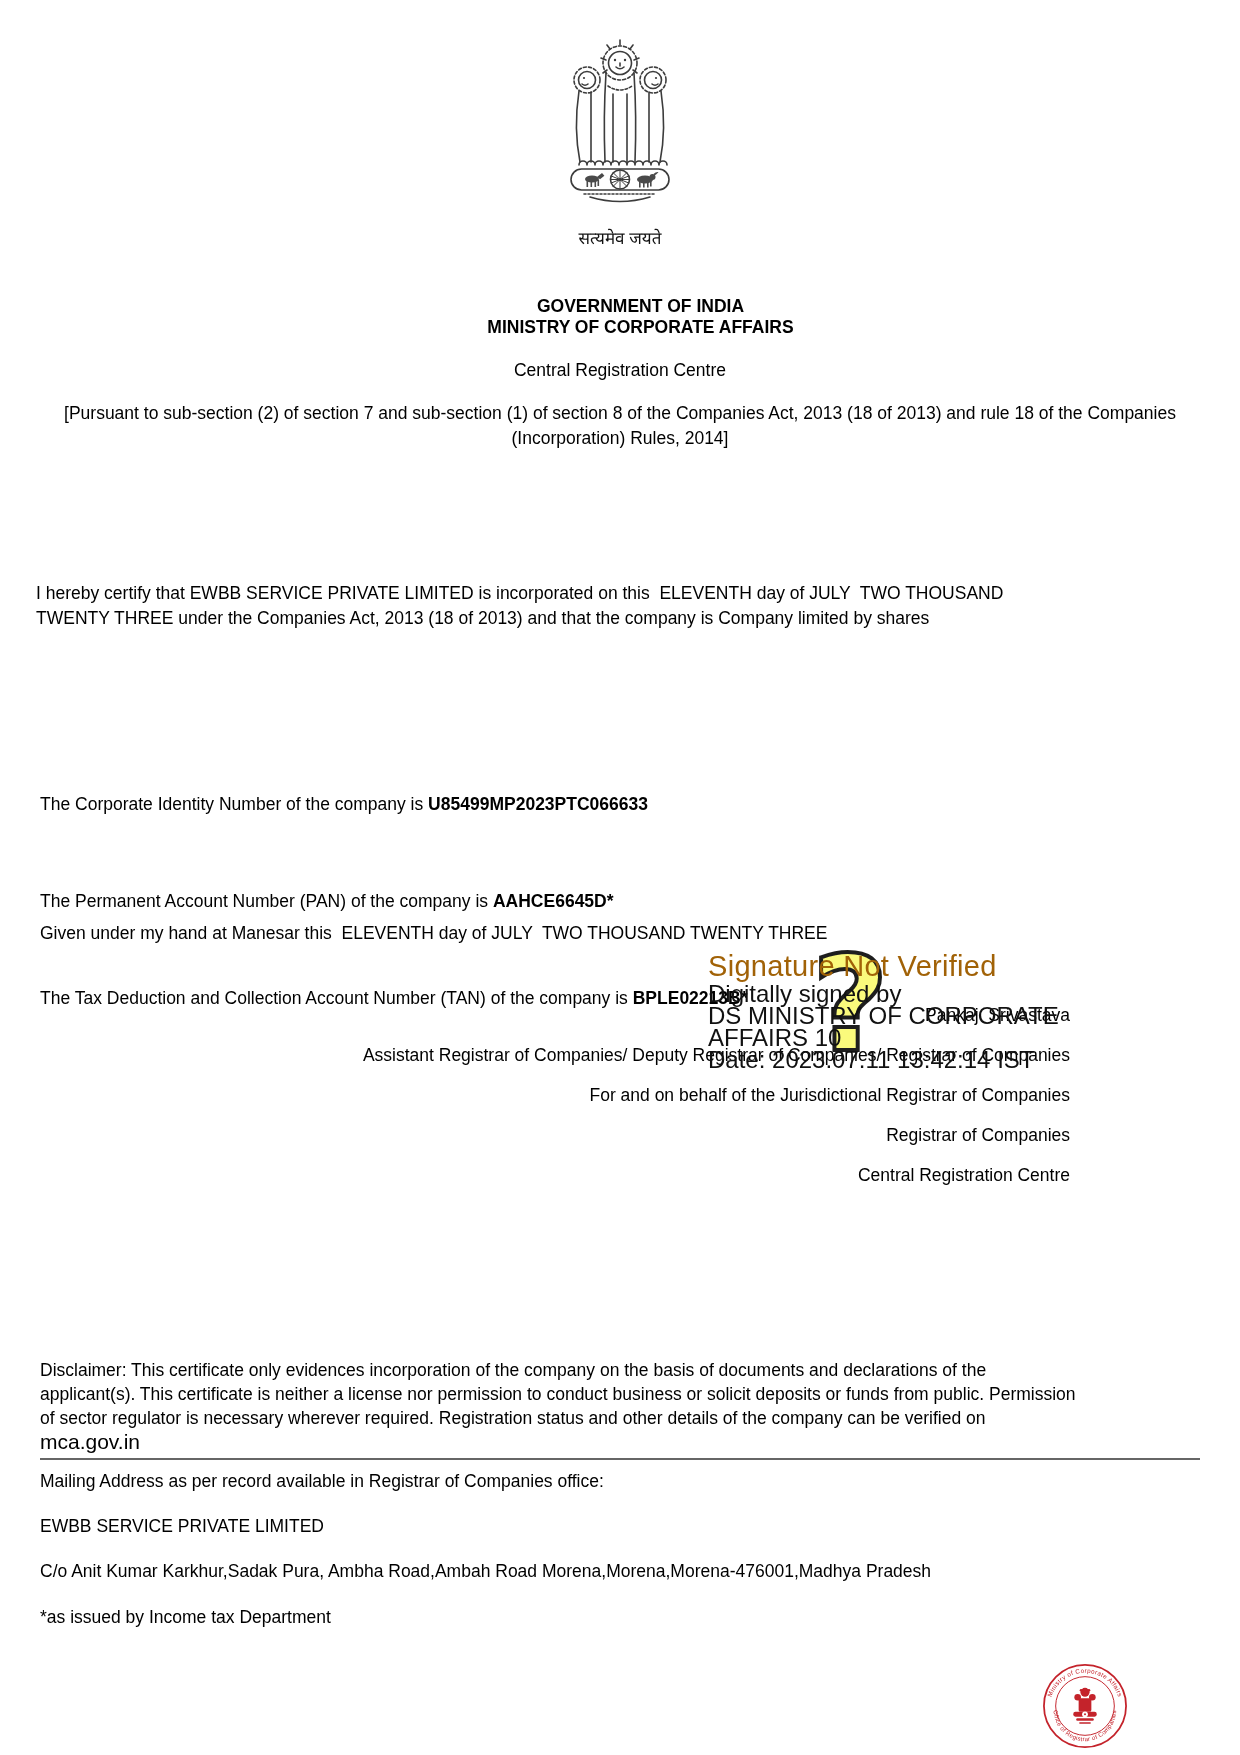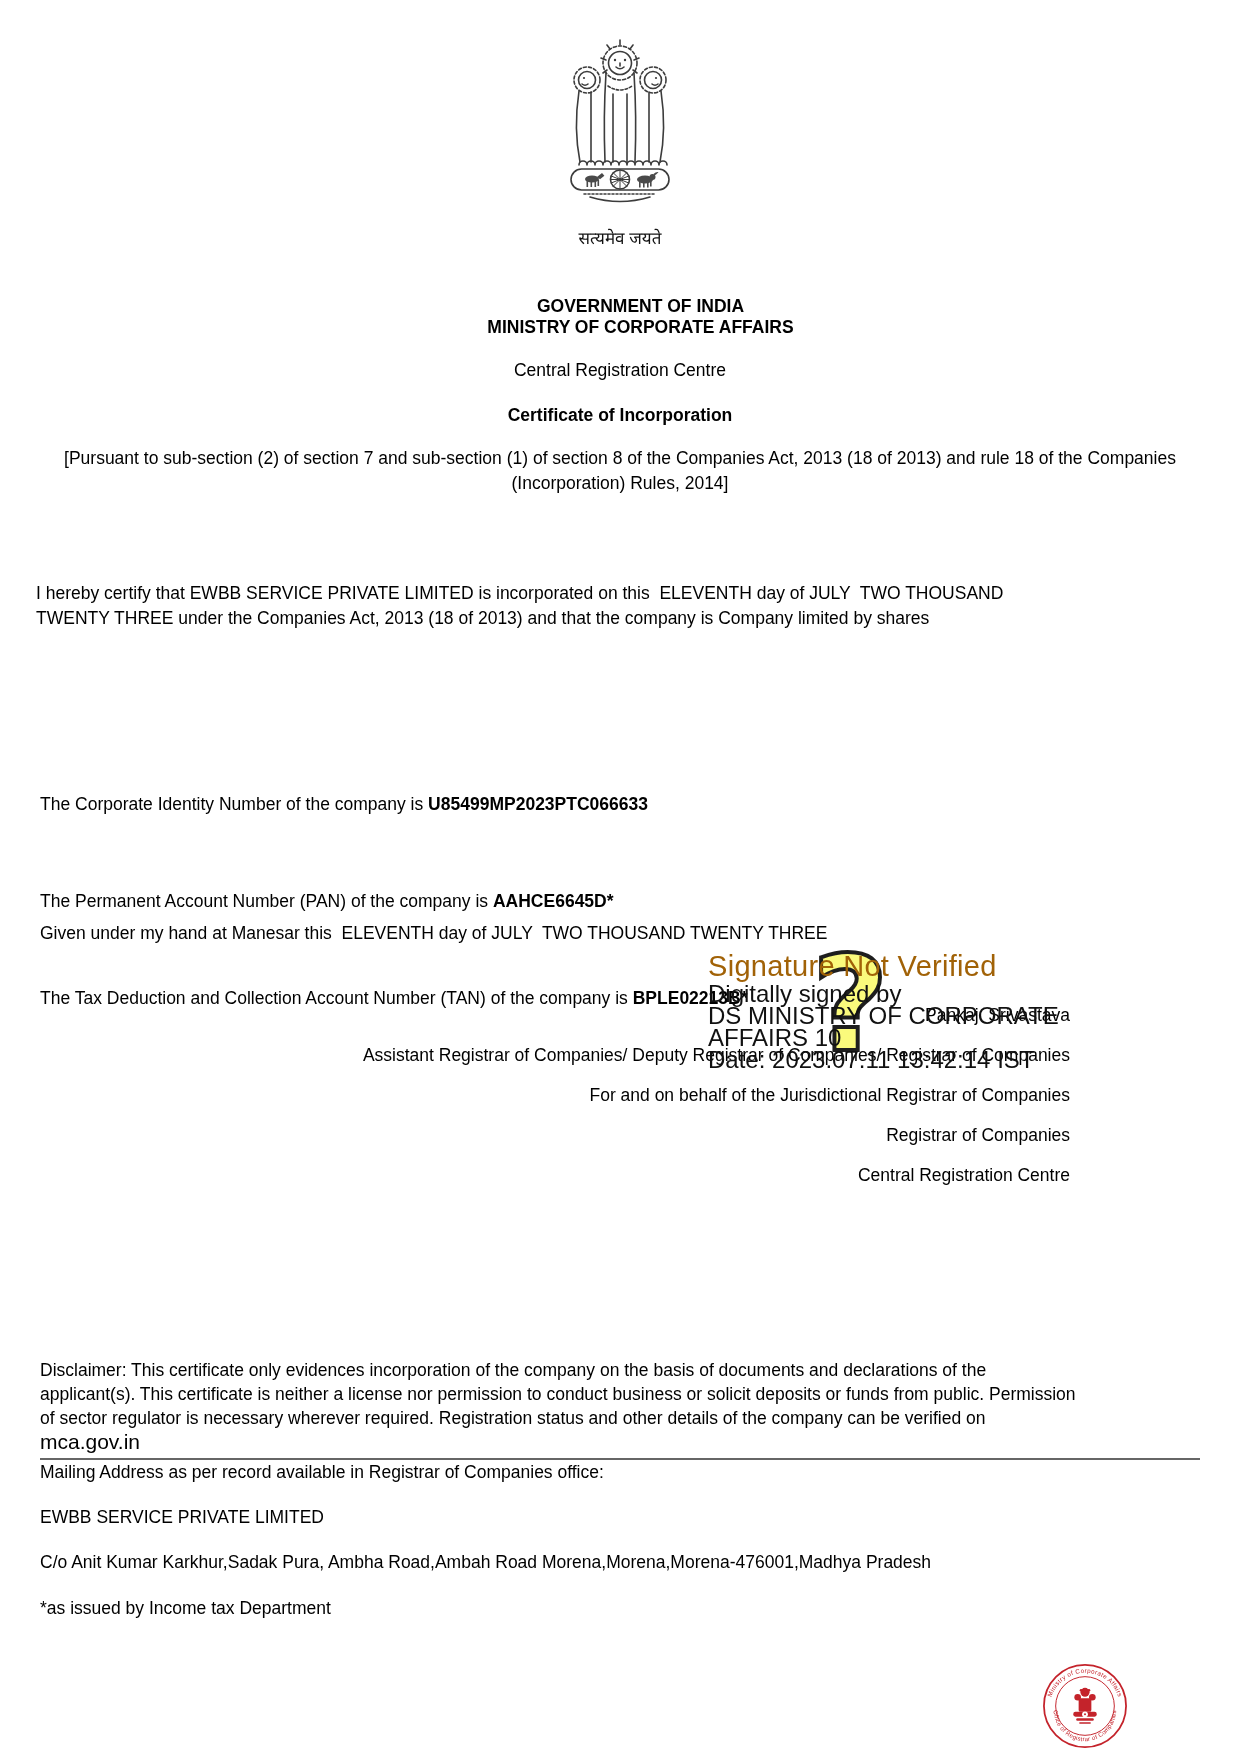--- a/index.html
+++ b/index.html
@@ -47,21 +47,21 @@
 
   
   .officer{top:1005px;left:40px;width:1030px;text-align:right;font-size:17.5px;line-height:21px;}
   .officer div{margin-bottom:19px;white-space:pre-wrap;}
 
   
   .lower{top:1358px;left:40px;width:1160px;}
   .disclaimer{width:1160px;border-bottom:2px solid #666;padding-bottom:3px;}
   .disclaimer p{margin:0;width:1040px;font-size:17.5px;line-height:24px;}
   .mca-site{font-size:21px;margin-top:32px;}
-  .mail-head{font-size:17.5px;line-height:24px;}
+  .mail-head{margin-top:9px;font-size:17.5px;line-height:24px;}
   .mail-company{margin-top:23px;font-size:17.5px;}
   .mail-address{margin-top:24px;font-size:17.5px;}
   .mail-foot{margin-top:25px;font-size:17.5px;}
 
   
   .seal{top:1662px;left:1041px;width:88px;height:88px;}
 </style>
 </head>
 <body>
 
@@ -143,21 +143,20 @@
         <path d="M30 161 Q60 170 90 161"></path>
       </g>
     </svg>
     <div class="emblem-caption">सत्यमेव जयते</div>
   </div>
 
   <div class="abs header-block">
     <div class="hdr-bold">GOVERNMENT OF INDIA</div>
     <div class="hdr-bold">MINISTRY OF CORPORATE AFFAIRS</div>
     <div class="hdr-sub">Central Registration Centre</div>
-    <div class="hdr-title">Certificate of Incorporation</div>
     <div class="hdr-pursuant">[Pursuant to sub-section (2) of section 7 and sub-section (1) of section 8 of the Companies Act, 2013 (18 of 2013) and rule 18 of the Companies (Incorporation) Rules, 2014]</div>
   </div>
 
   <p class="abs body-text certify"><span>I hereby certify that </span><span>EWBB SERVICE PRIVATE LIMITED</span><span> is incorporated on this  ELEVENTH day of JULY  TWO THOUSAND TWENTY THREE under the Companies Act, 2013 (18 of 2013) and that the company is Company limited by shares</span></p>
 
   <div class="abs body-text ids-block">
     <p><span>The Corporate Identity Number of the company is </span><span class="bold">U85499MP2023PTC066633</span></p>
     <p><span>The Permanent Account Number (PAN) of the company is </span><span class="bold">AAHCE6645D*</span></p>
     <p><span>The Tax Deduction and Collection Account Number (TAN) of the company is </span><span class="bold">BPLE02213B*</span></p>
   </div>

